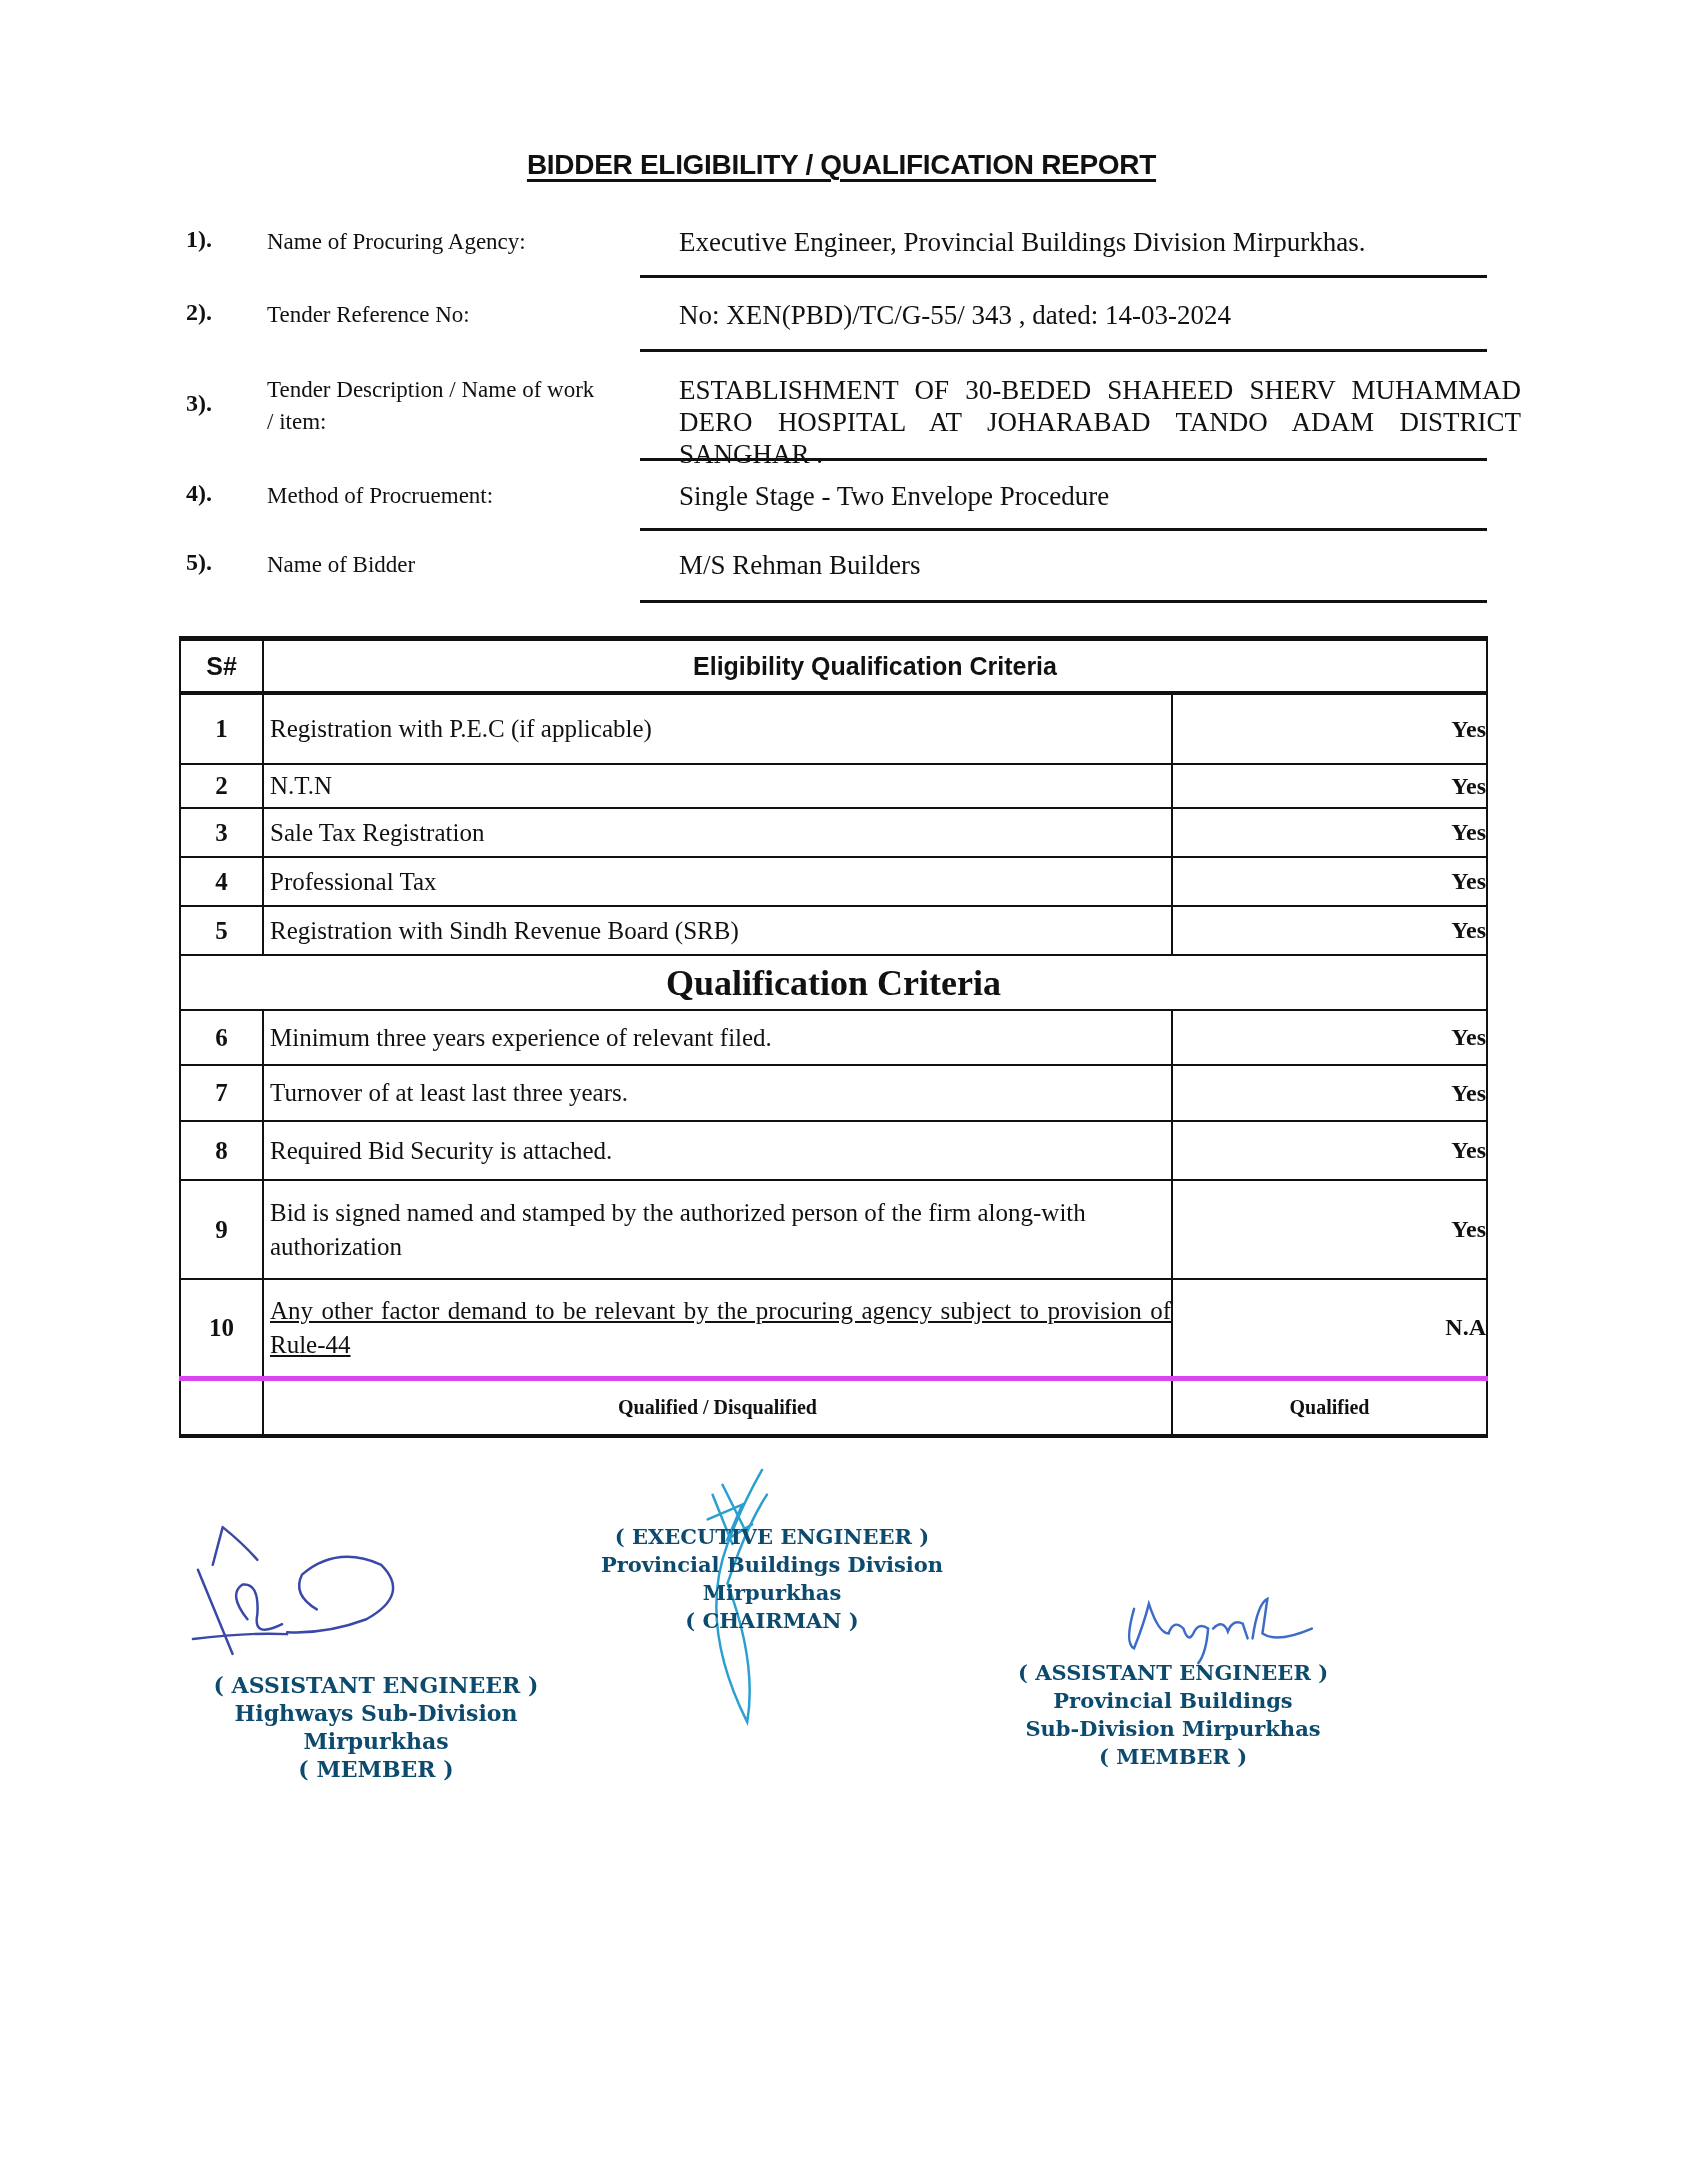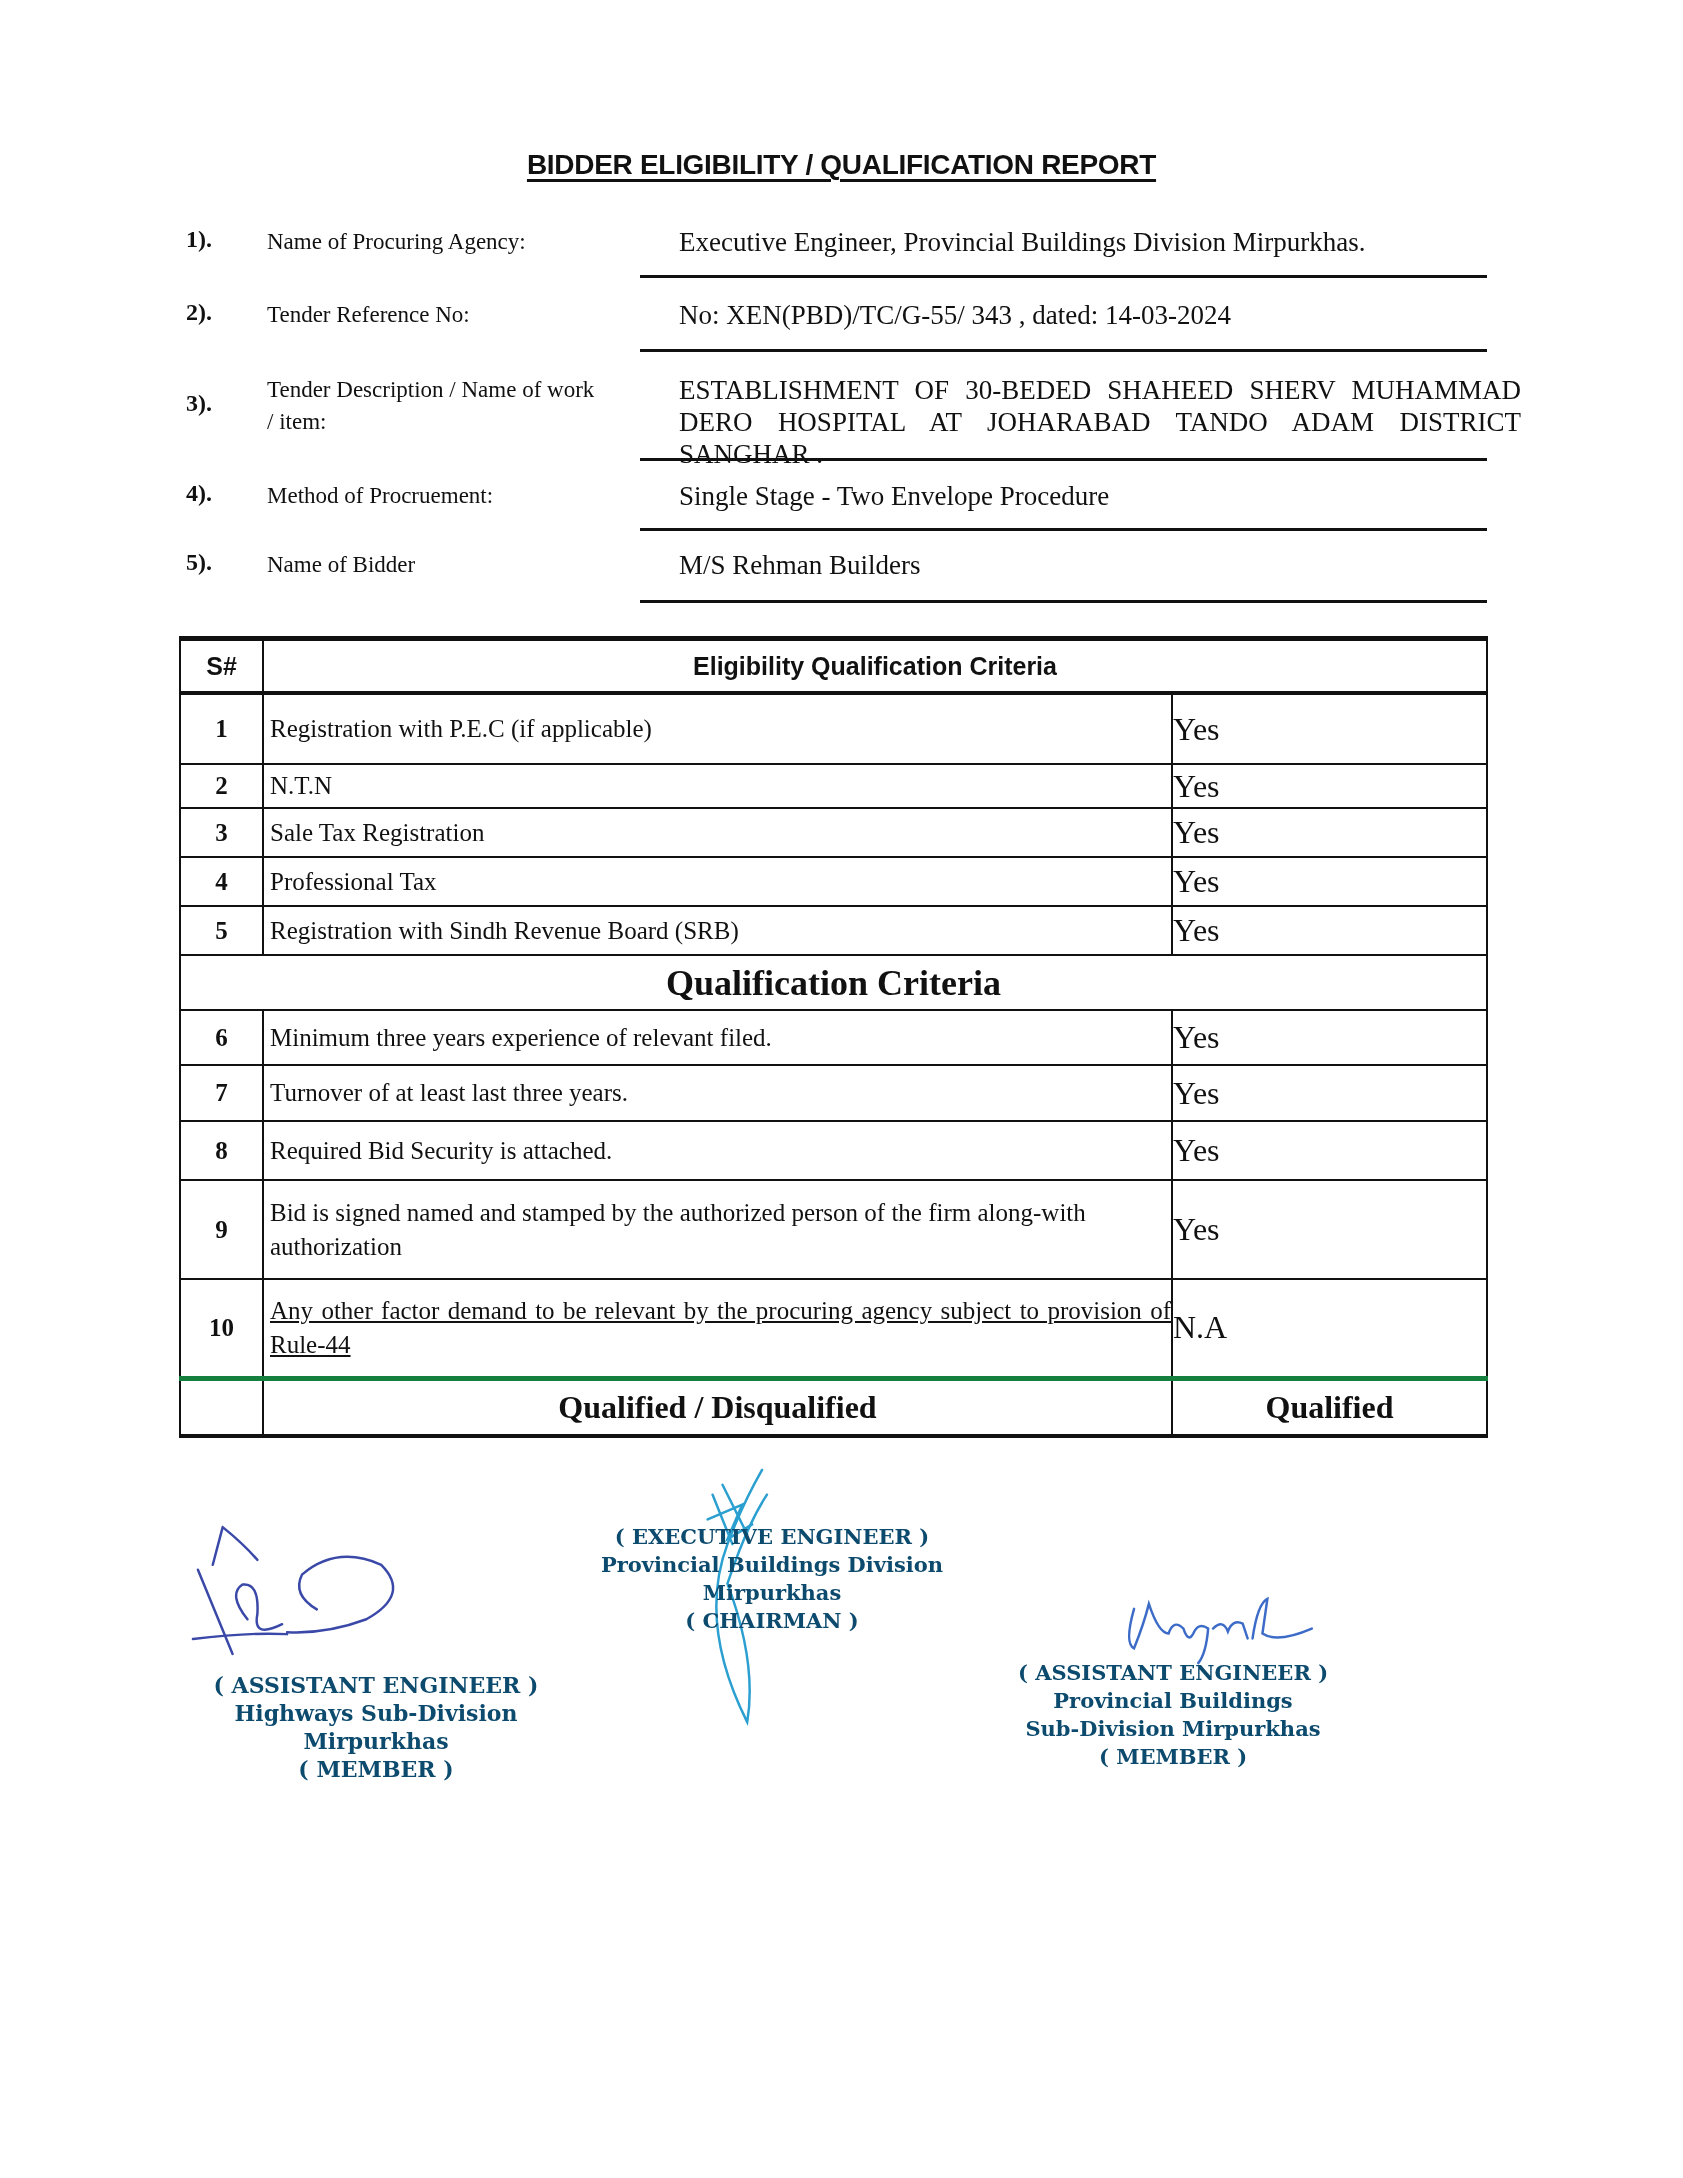--- a/index.html
+++ b/index.html
@@ -14,26 +14,26 @@
   .info-num { position:absolute; left:186px; font-family:"Liberation Serif", serif; font-weight:bold; font-size:24px; }
   .info-label { position:absolute; left:267px; width:337px; font-family:"Liberation Serif", serif; font-size:23px; line-height:32px; }
   .info-value { position:absolute; left:679px; width:842px; font-family:"Liberation Serif", serif; font-weight:normal; font-size:27px; line-height:32px; }
   .info-value.justify { text-align:justify; text-align-last:left; }
   .info-rule { position:absolute; left:640px; width:847px; height:3px; background:#111; }
 
   #criteria-table { position:absolute; left:179px; top:636px; width:1309px; border-collapse:collapse; }
   #criteria-table td { border:2px solid #111; padding:0; vertical-align:middle; }
   #criteria-table .col-num { width:81px; text-align:center; font-family:"Liberation Serif", serif; font-weight:bold; font-size:25px; }
   #criteria-table .col-crit { width:901px; font-family:"Liberation Serif", serif; font-size:25px; padding-left:6px; line-height:34px; }
-  #criteria-table .col-res { text-align:left; font-family:"Liberation Serif", serif; font-size:32px; }
+  #criteria-table .col-res { text-align:right; font-family:"Liberation Serif", serif; font-size:24px;font-weight:bold; }
   #criteria-table tr.hdr td { height:50px; border-top:5px solid #111; border-bottom:4px solid #111;
                               font-family:"Liberation Sans", sans-serif; font-weight:bold; font-size:25px; text-align:center; }
   #criteria-table tr.section td { height:53px; text-align:center; font-family:"Liberation Serif", serif; font-weight:bold; font-size:36px; }
-  #criteria-table tr.final td { height:53px; border-top:5px solid #15803d; border-bottom:4px solid #111;
-                                font-family:"Liberation Serif", serif; font-weight:bold; font-size:32px; text-align:center; }
+  #criteria-table tr.final td { height:53px; border-top:5px solid #d946ef; border-bottom:4px solid #111;
+                                font-family:"Liberation Serif", serif; font-weight:bold; font-size:20px; text-align:center; }
 
   .sig-block { position:absolute; text-align:center; font-family:"DejaVu Serif", serif; font-weight:bold; color:#0c4a6e; }
   .sig-block div { line-height:28px; }
   .sig-svg { position:absolute; }
 </style>
 </head>
 <body>
 
 <div id="title"><span>BIDDER ELIGIBILITY / QUALIFICATION REPORT</span></div>
 

